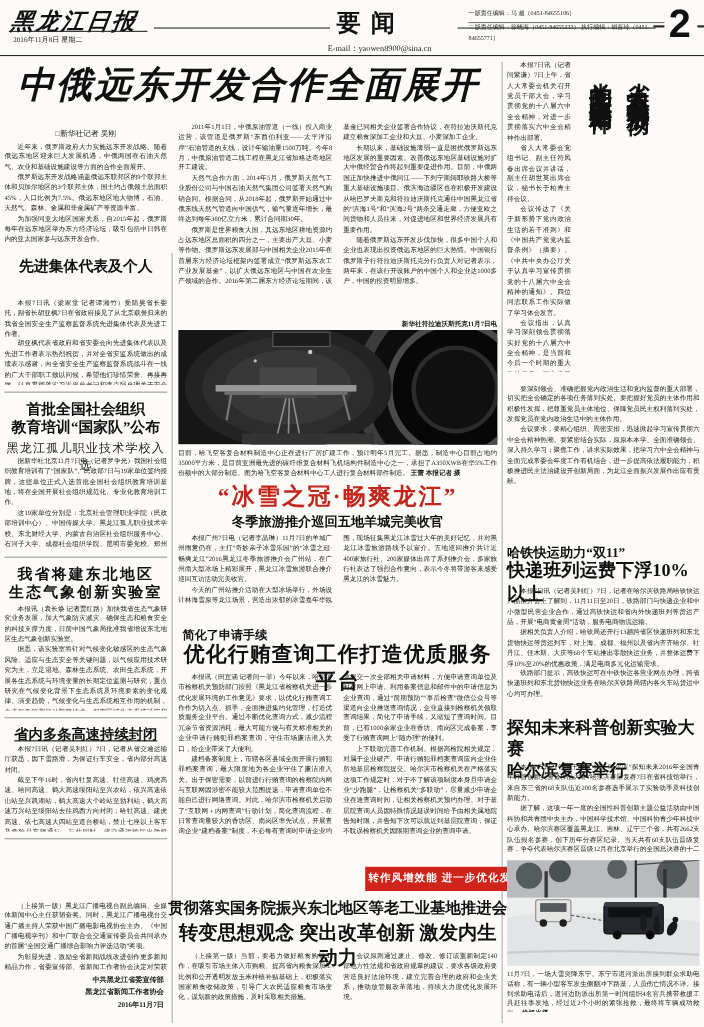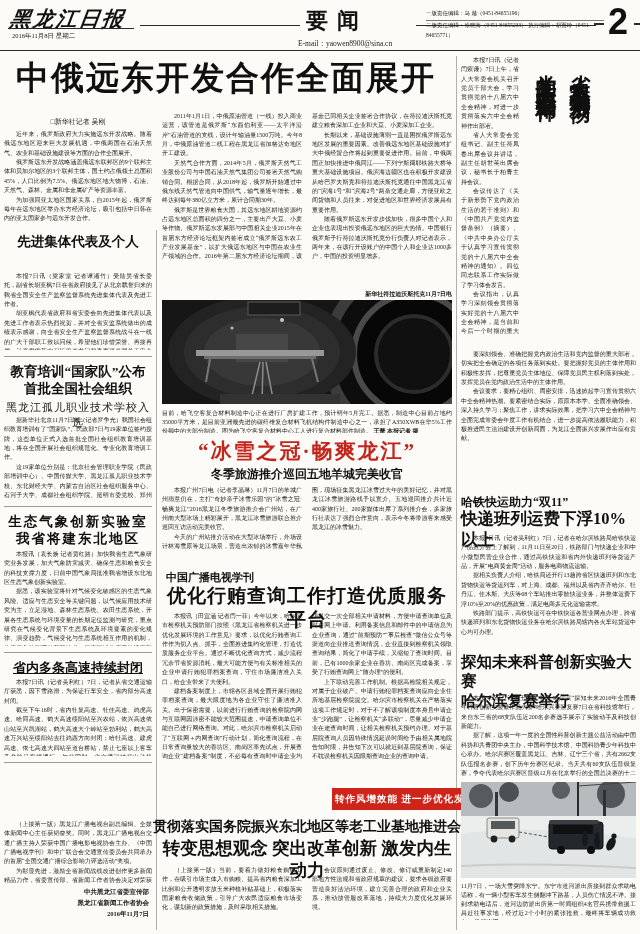--- a/index.html
+++ b/index.html
@@ -61,21 +61,21 @@
 
   <div class="hr rule-dark" style="left:594px;top:23px;width:10px;height:2px;"></div>
   <div class="abs pagenum" style="left:608px;top:1px;">2</div>
   <div class="hr rule-dark" style="left:634px;top:23px;width:6px;height:2px;"></div>
 
   <div class="hr rule-dark" style="left:0;top:50px;width:640px;"></div>
 
   <div class="vr" style="left:156px;top:230px;height:700px;"></div>
   <div class="vr" style="left:456px;top:56px;height:874px;"></div>
 
-  <div class="abs hl lead-hl" style="left:0;top:58px;width:452px;">中俄远东开发合作全面展开</div>
+  <div class="abs hl lead-hl" style="left:0;top:58px;width:452px;font-style:italic;">中俄远东开发合作全面展开</div>
   <div class="abs byline" style="left:4px;top:117px;width:148px;">□新华社记者 吴刚</div>
   <div class="abs body" style="left:4px;top:130px;width:148px;height:100px;">
       <p>近年来，俄罗斯政府大力实施远东开发战略。随着俄远东地区迎来巨大发展机遇，中俄两国在石油天然气、农业和基础设施建设等方面的合作全面展开。</p>
       <p>俄罗斯远东开发战略涵盖俄远东联邦区的9个联邦主体和贝加尔地区的3个联邦主体，国土约占俄领土总面积45%，人口比例为7.5%。俄远东地区地大物博，石油、天然气、森林、金属和非金属矿产等资源丰富。</p>
       <p>为加强同亚太地区国家关系，自2015年起，俄罗斯每年在远东地区举办东方经济论坛，吸引包括中日韩在内的亚太国家参与远东开发合作。</p>
     </div>
   <div class="abs body cols2" style="left:162px;top:112px;width:290px;height:178px;">
       <p>2011年1月1日，中俄原油管道（一线）投入商业运营，该管道是俄罗斯“东西伯利亚——太平洋沿岸”石油管道的支线，设计年输油量1500万吨。今年8月，中俄原油管道二线工程在黑龙江省加格达奇地区开工建设。</p>
       <p>天然气合作方面，2014年5月，俄罗斯天然气工业股份公司与中国石油天然气集团公司签署天然气购销合同。根据合同，从2018年起，俄罗斯开始通过中俄东线天然气管道向中国供气，输气量逐年增长，最终达到每年380亿立方米，累计合同期30年。</p>
       <p>俄罗斯是世界粮食大国，其远东地区耕地资源约占远东地区总面积的四分之一，主要出产大豆、小麦等作物。俄罗斯远东发展部与中国相关企业2015年在首届东方经济论坛框架内签署成立“俄罗斯远东农工产业发展基金”，以扩大俄远东地区与中国在农业生产领域的合作。2016年第二届东方经济论坛期间，该基金已同相关企业签署合作协议，在符拉迪沃斯托克建立粮食深加工企业和大豆、小麦深加工企业。</p>
@@ -110,21 +110,21 @@
     <span class="credit">王蕾 本报记者 摄</span>
   </div>
 
   <div class="abs hl red" style="left:162px;top:438px;width:290px;font-size:21px;letter-spacing:2px;">“冰雪之冠·畅爽龙江”</div>
   <div class="abs hl" style="left:162px;top:467px;width:290px;font-size:12px;">冬季旅游推介巡回五地羊城完美收官</div>
   <div class="abs body cols2" style="left:162px;top:486px;width:290px;height:78px;">
       <p>本报广州7日电（记者李晶琳）11月7日的羊城广州雨意仍在，主打“奇妙亲子冰雪乐园”的“冰雪之冠·畅爽龙江”2016黑龙江冬季旅游推介会广州站，在广州南大型冰场上精彩展开，黑龙江冰雪旅游联合推介巡回互访活动完美收官。</p>
       <p>今天的广州站推介活动在大型冰场举行，外场设计林海雪原等龙江场景，营造出浓郁的冰雪嘉年华氛围，现场征集黑龙江冰雪过大年的美好记忆，并对黑龙江冰雪旅游路线予以宣介。五地巡回推介共计近400家旅行社、200家媒体出席了系列推介会，多家旅行社表达了强烈合作意向，表示今冬将带游客来感受黑龙江的冰雪魅力。</p>
     </div>
 
-  <div class="abs kicker" style="left:166px;top:570px;font-size:11px;">中国广播电视学刊</div>
+  <div class="abs kicker" style="left:166px;top:570px;font-size:11px;">简化了申请手续</div>
   <div class="abs hl" style="left:162px;top:584px;width:290px;font-size:19px;letter-spacing:1px;">优化行贿查询工作打造优质服务平台</div>
   <div class="abs body cols2" style="left:162px;top:612px;width:290px;height:200px;">
       <p>本报讯（田宜涵 记者闫一菲）今年以来，哈尔滨市检察机关预防部门按照《黑龙江省检察机关进一步优化发展环境的工作意见》要求，以优化行贿查询工作作为切入点、抓手，全面推进集约化管理，打造优质服务企业平台。通过不断优化查询方式，减少流程冗余节省资源消耗，最大可能方便与有关标准相关的企业申请行贿犯罪档案查询，守住市场廉洁准入关口，给企业带来了大便利。</p>
       <p>建档备案制度上，市辖各区县域全面开展行贿犯罪档案查询，最大限度地为各企业守住了廉洁准入关。出于保密需要，以前进行行贿查询的检察院内网与互联网因涉密不能较大范围提速，申请查询单位不能自己进行网络查询。对此，哈尔滨市检察机关启动了“互联网＋内网查询”行动计划，简化查询流程，在日常查询量较大的香坊区、南岗区率先试点，开展查询企业“建档备案”制度，不必每有查询时申请企业均须提交一次全部相关申请材料，方便申请查询单位及时在网上申请。利用备案信息和邮件中的申请信息为企业查询，通过“前期预防”“事后检查”微信公众号等渠道向企业推送查询情况，企业直接到检察机关领取查询结果，简化了申请手续，又缩短了查询时间。目前，已有1000余家企业在香坊、南岗区完成备案，享受了行贿查询网上“随办理”的便利。</p>
       <p>上下联动完善工作机制。根据高检院相关规定，对属于企业破产、申请行贿犯罪档案查询应向企业住所地基层检察院提交。哈尔滨市检察机关在严格落实这项工作规定时，对于不了解该项制度本身且申请企业“少跑腿”，让检察机关“多联动”，尽量减少申请企业在途查询时间，让相关检察机关预约办理。对于基层院查询人员因特殊情况延误时间给予由相关属地院告知时限，并告知下次可以就近到基层院查询，保证不耽误检察机关因限期查询企业的查询申请。</p>
     </div>
 
   <div class="abs redbox" style="left:332px;top:788px;width:146px;height:22px;">转作风增效能 进一步优化发展环境</div>
 
   <div class="abs hl" style="left:150px;top:818px;width:356px;font-size:14px;">贯彻落实国务院振兴东北地区等老工业基地推进会议精神</div>
@@ -137,33 +137,33 @@
   <div class="abs hl" style="left:4px;top:234px;width:148px;font-size:13.5px;">
     <div>先进集体代表及个人</div>
   </div>
   <div class="abs body" style="left:4px;top:272px;width:148px;height:78px;">
       <p>本报7日讯（梁家堂 记者谭湘竹）受陆昊省长委托，副省长胡亚枫7日在省政府接见了从北京载誉归来的我省全国安全生产监察监督系统先进集体代表及先进工作者。</p>
       <p>胡亚枫代表省政府和省安委会向先进集体代表以及先进工作者表示热烈祝贺，并对全省安监系统做出的成绩表示感谢，向全省安全生产监察监督系统战斗在一线的广大干部职工致以问候，希望他们珍惜荣誉、再接再厉，认真贯彻落实习近平总书记和李克强总理关于安全生产工作系列重要指示精神，按照省委省政府的部署，始终绷紧安全生产这根弦，勇于担当，深入一线，强化本单位、本系统监督管理，当好人民生命财产的保护神。</p>
     </div>
   <div class="hr" style="left:4px;top:356px;width:148px;"></div>
 
   <div class="abs hl" style="left:4px;top:364px;width:148px;font-size:13.5px;">
+    <div>首批全国社会组织</div>
     <div>教育培训“国家队”公布</div>
-    <div>首批全国社会组织</div>
   </div>
   <div class="abs subhead" style="left:4px;top:400px;width:148px;">黑龙江孤儿职业技术学校入选</div>
   <div class="abs body" style="left:4px;top:416px;width:148px;height:84px;">
       <p>据新华社北京11月7日电（记者罗争光）我国社会组织教育培训有了“国家队”。民政部7日与19家单位签约授牌，这些单位正式入选首批全国社会组织教育培训基地，将在全国开展社会组织规范化、专业化教育培训工作。</p>
       <p>这19家单位分别是：北京社会管理职业学院（民政部培训中心）、中国传媒大学、黑龙江孤儿职业技术学校、东北财经大学、内蒙古自治区社会组织服务中心、石河子大学、成都社会组织学院、昆明市委党校、郑州科技学院、长沙民政职业技术学院、青岛大学、安徽师范大学、上海交通大学、井冈山大学、福建省团校、广东外语外贸大学、深圳市社会组织总会、厦门经济学院。</p>
     </div>
   <div class="hr" style="left:4px;top:506px;width:148px;"></div>
 
   <div class="abs hl" style="left:4px;top:514px;width:148px;font-size:13.5px;letter-spacing:2px;">
+    <div>我省将建东北地区</div>
     <div>生态气象创新实验室</div>
-    <div>我省将建东北地区</div>
   </div>
   <div class="abs body" style="left:4px;top:550px;width:148px;height:96px;">
       <p>本报讯（袁长焕 记者贾红路）加快我省生态气象研究业务发展，加大气象防灾减灾、确保生态和粮食安全的科技支撑力度，日前中国气象局批准我省增设东北地区生态气象创新实验室。</p>
       <p>据悉，该实验室将针对气候变化敏感区的生态气象风险、适应与生态安全等关键问题，以气候应用技术研究为主，立足湿地、森林生态系统、农田生态系统，开展各生态系统与环境变量的长期定位监测与研究，重点研究在气候变化背景下生态系统及环境要素的变化规律、演变趋势，气候变化与生态系统相互作用的机制，生态气象监测评估预警技术，探索区域生态系统适应和应对气候变化的趋利避害实用技术。</p>
     </div>
   <div class="hr" style="left:4px;top:652px;width:148px;"></div>
 
   <div class="abs hl" style="left:4px;top:660px;width:148px;font-size:13px;text-decoration:underline;">省内多条高速持续封闭</div>
   <div class="abs body" style="left:4px;top:678px;width:148px;height:78px;">
       <p>本报7日讯（记者吴利红）7日，记者从省交通运输厅获悉，因下雪路滑，为保证行车安全，省内部分高速封闭。</p>

